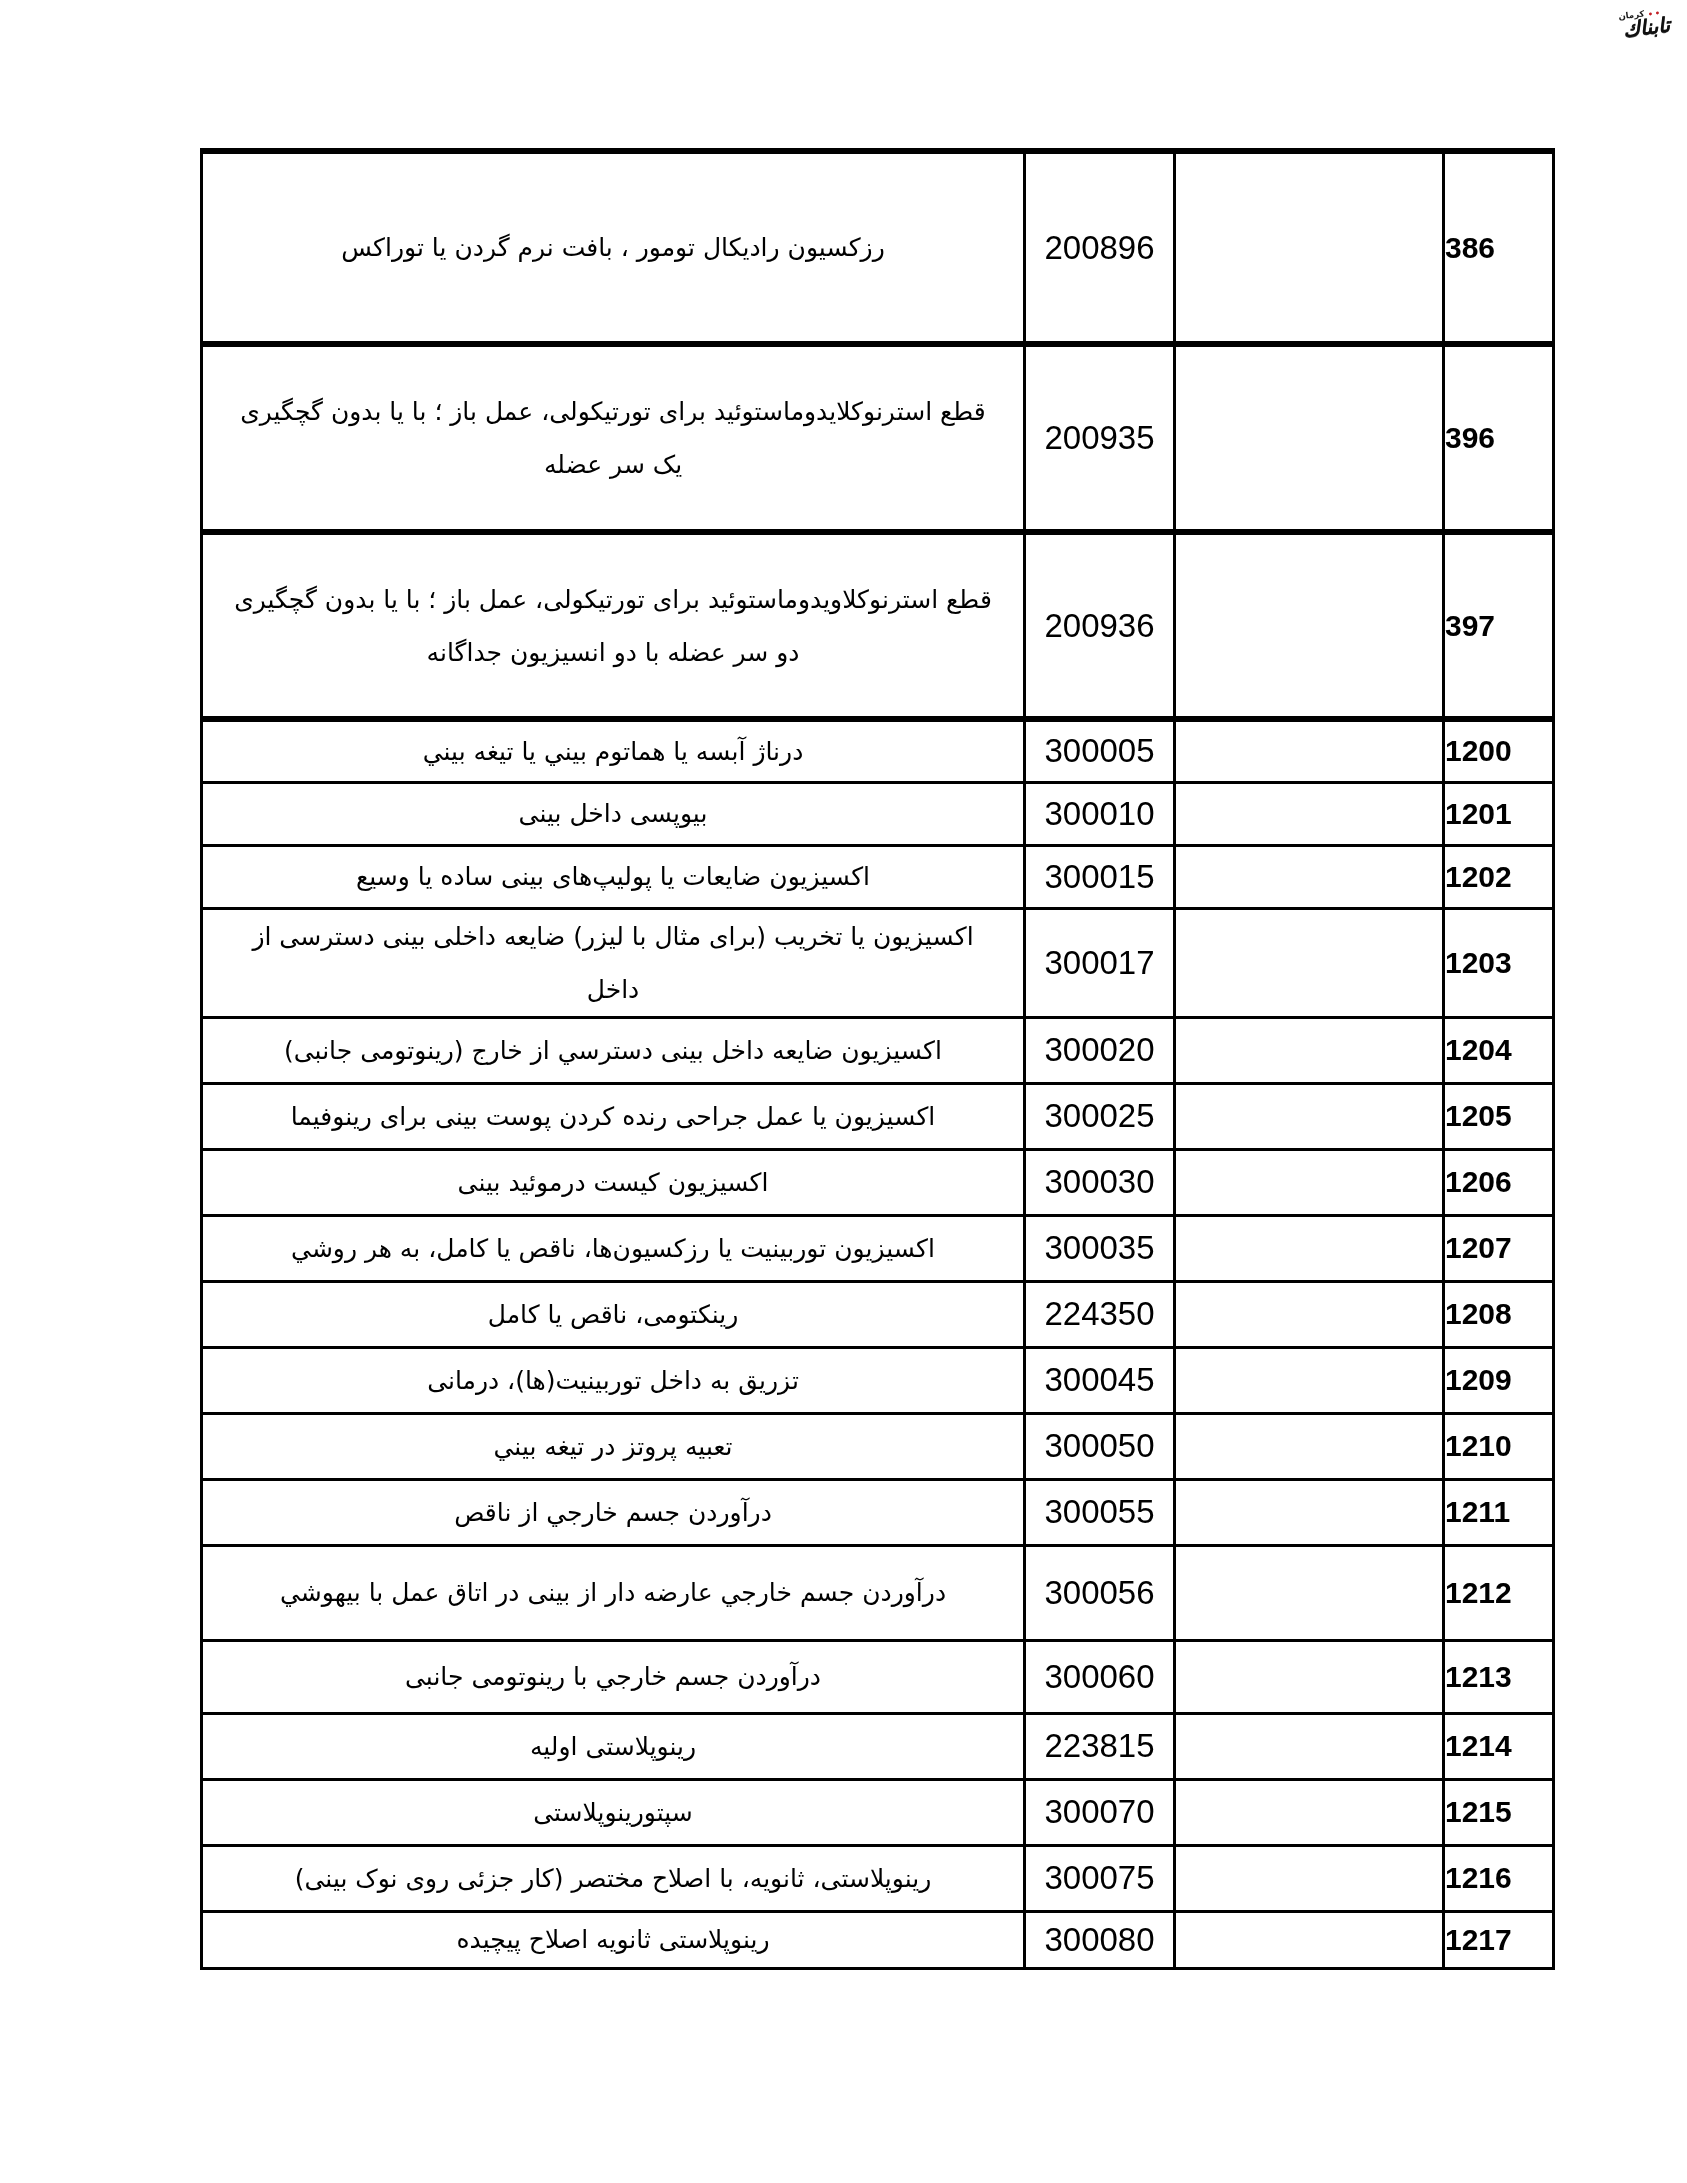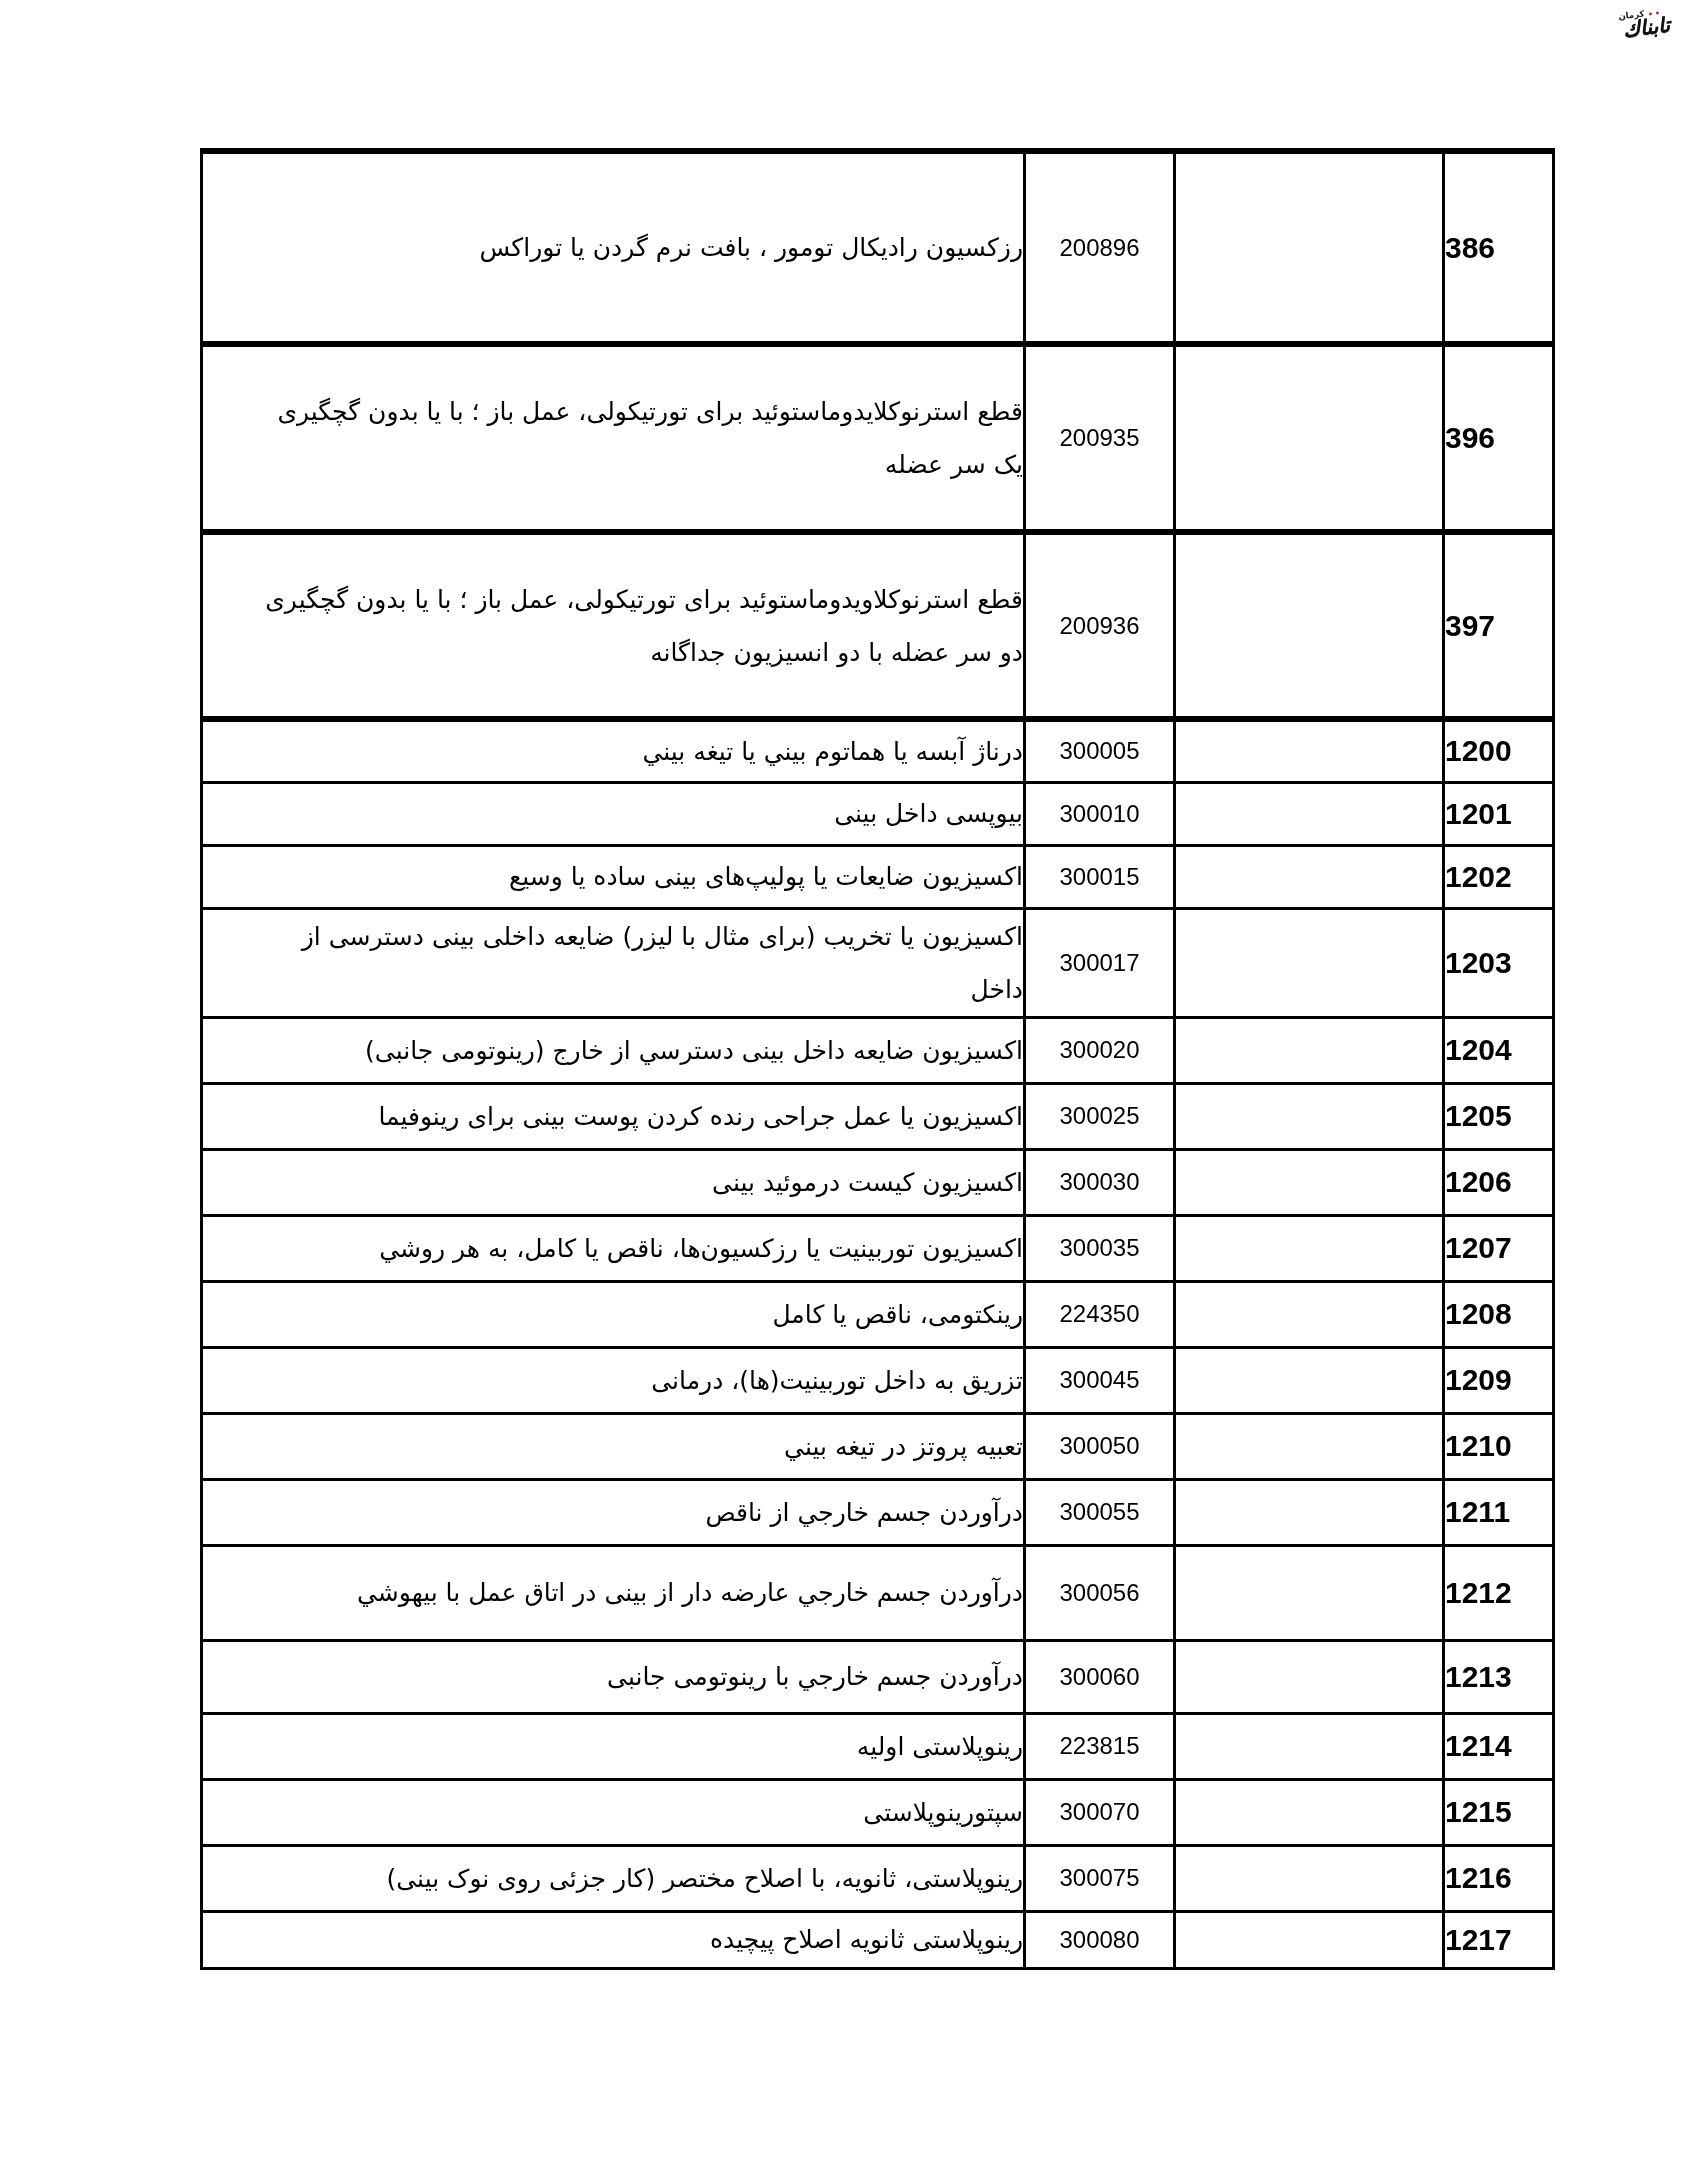--- a/index.html
+++ b/index.html
@@ -80,29 +80,29 @@
     border-bottom-width:6px;
   }
   td.num{
     font-family:"Liberation Sans","DejaVu Sans",sans-serif;
     font-weight:bold;
     font-size:30px;
     text-align:left;
   }
   td.code{
     font-family:"Liberation Sans","DejaVu Sans",sans-serif;
-    font-size:24px;
+    font-size:33px;
     text-align:center;
     direction:ltr;
   }
   td.desc{
     font-family:"DejaVu Sans",sans-serif;
     font-size:25px;
     line-height:53px;
-    text-align:right;
+    text-align:center;
     padding:0 8px;
     white-space:pre-line;
   }
   td.empty{
     background:#ffffff;
   }
 </style>
 </head>
 <body>
 

